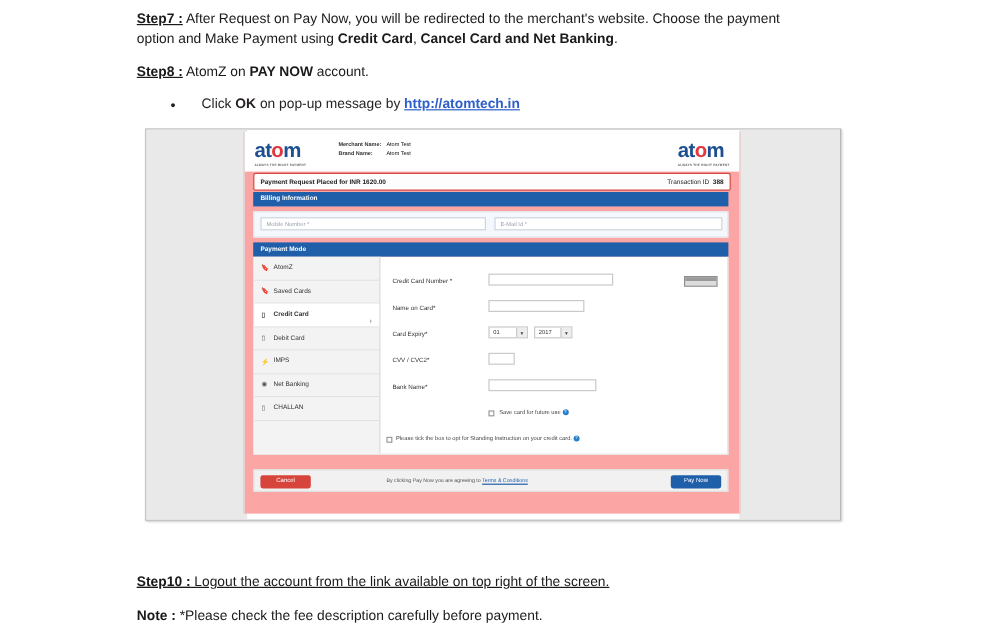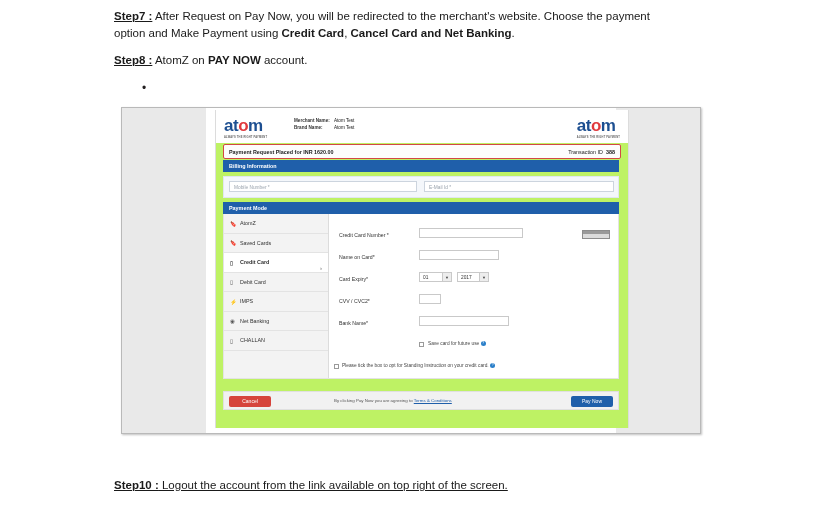--- a/index.html
+++ b/index.html
@@ -56,25 +56,25 @@
     top: 107px;
     width: 578px;
     height: 325px;
     background: #ffffff;
     border: 1px solid #b9b9b9;
     box-shadow: 1px 1px 2px rgba(0,0,0,0.25);
     overflow: hidden;
   }
   .shot-inner {
     position: absolute;
-    left: 93px;
+    left: 81px;
     top: 2px;
     width: 412px;
     height: 318px;
-    background: #bef264;
+    background: #fca5a5;
     border-left: 1px solid #dcdcdc;
     border-right: 1px solid #dcdcdc;
   }
   
   .gutter-l, .gutter-r {
     position: absolute;
     top: 0;
     width: 84px;
     height: 325px;
     background: #e9e9e9;
@@ -363,20 +363,23 @@
   <div class="para" style="left:114px; top:8px; width:570px;">
     <span class="steplabel">Step7 :</span><span> After Request on Pay Now, you will be redirected to the merchant's website. Choose the payment option and Make Payment using </span><span class="b">Credit Card</span><span>, </span><span class="b">Cancel Card and Net Banking</span><span>.</span>
   </div>
 
   <div class="para" style="left:114px; top:52px; width:570px;">
     <span class="steplabel">Step8 :</span><span> AtomZ on </span><span class="b">PAY NOW</span><span> account.</span>
   </div>
 
   <div class="bullet-row" style="left:142px; top:81px; width:540px;">
     <span class="bullet-dot">•</span>
+    <span style="margin-left:12px;">
+      <span>Click </span><span class="b">OK</span><span> on pop-up message by </span><a class="link" href="#">http://atomtech.in</a>
+    </span>
   </div>
 
   <div class="shot">
     <div class="gutter-l"></div>
     <div class="gutter-r"></div>
 
     <div class="shot-inner">
 
       <div class="shot-head">
         <div class="atom-logo" style="left:8px; top:6px;">
@@ -487,14 +490,17 @@
       </div>
 
     </div>
   </div>
 
 
   <div class="para" style="left:114px; top:477px; width:570px;text-decoration:underline;">
     <span class="steplabel">Step10 :</span><span> Logout the account from the link available on top right of the screen.</span>
   </div>
 
+  <div class="para" style="left:114px; top:506px; width:570px;">
+    <span class="b">Note :</span><span> *Please check the fee description carefully before payment.</span>
+  </div>
 
 </div>
 
 </body></html>

